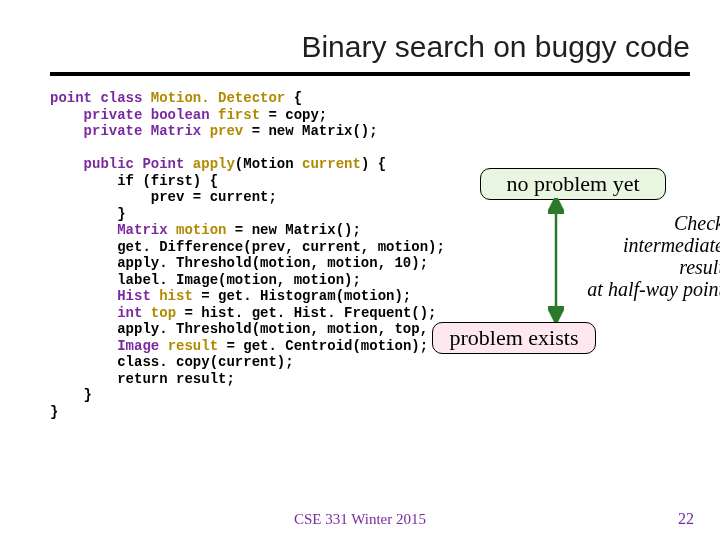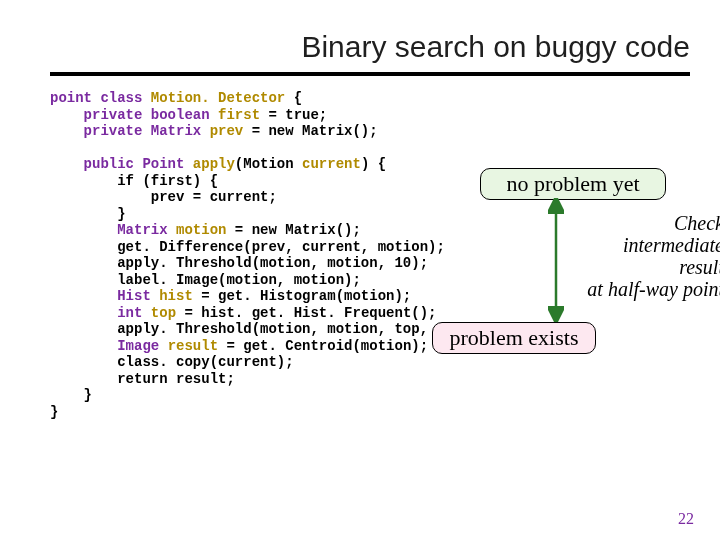--- a/index.html
+++ b/index.html
@@ -97,21 +97,21 @@
   }
 </style>
 </head>
 <body>
 
 <div class="slide">
   <h1 class="title">Binary search on buggy code</h1>
   <hr class="hr">
 
   <div class="code"><span class="kw">point class </span><span class="decl">Motion. Detector</span><span> {</span>
-<span class="kw">    private boolean </span><span class="decl">first</span><span> = true;</span>
+<span class="kw">    private boolean </span><span class="decl">first</span><span> = copy;</span>
 <span class="kw">    private Matrix </span><span class="decl">prev</span><span> = new Matrix();</span>
 <span></span>
 <span class="kw">    public Point </span><span class="decl">apply</span><span>(Motion </span><span class="decl">current</span><span>) {</span>
 <span>        if (first) {</span>
 <span>            prev = current;</span>
 <span>        }</span>
 <span class="kw">        Matrix </span><span class="decl">motion</span><span> = new Matrix();</span>
 <span>        get. Difference(prev, current, motion);</span>
 <span>        apply. Threshold(motion, motion, 10);</span>
 <span>        label. Image(motion, motion);</span>
@@ -139,14 +139,15 @@
       <marker id="ahU" markerWidth="8" markerHeight="8" refX="4" refY="4" orient="auto">
         <path d="M8,0 L0,4 L8,8 Z" fill="#2b7a2b"></path>
       </marker>
       <marker id="ahD" markerWidth="8" markerHeight="8" refX="4" refY="4" orient="auto">
         <path d="M0,0 L8,4 L0,8 Z" fill="#2b7a2b"></path>
       </marker>
     </defs>
     <line x1="8" y1="6" x2="8" y2="118" stroke="#2b7a2b" stroke-width="2.5" marker-start="url(#ahU)" marker-end="url(#ahD)"></line>
   </svg>
 
+  <div class="footer">CSE 331 Winter 2015</div>
   <div class="pagenum">22</div>
 </div>
 
 </body></html>

